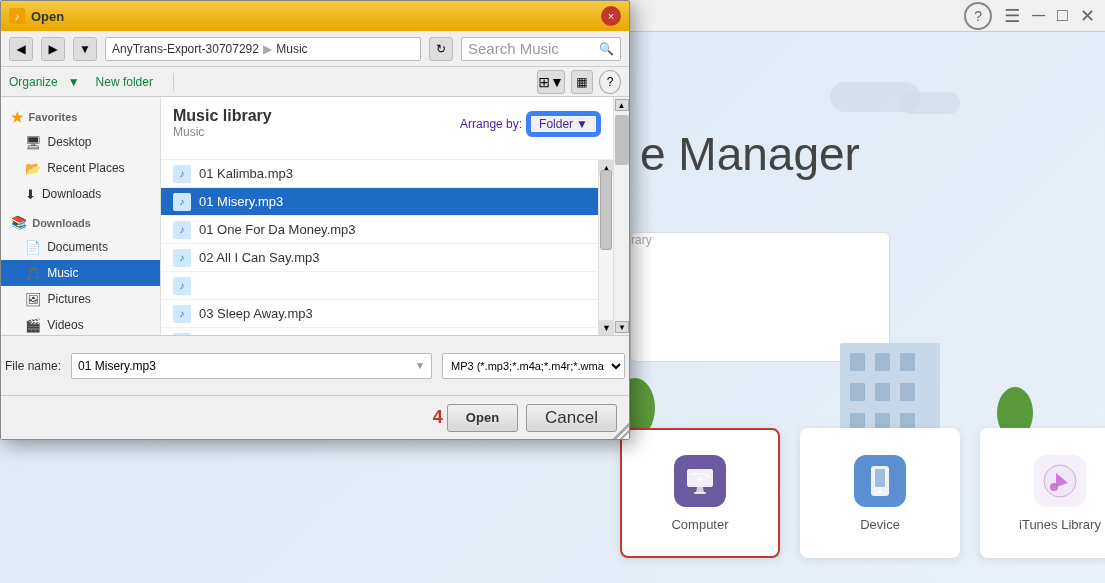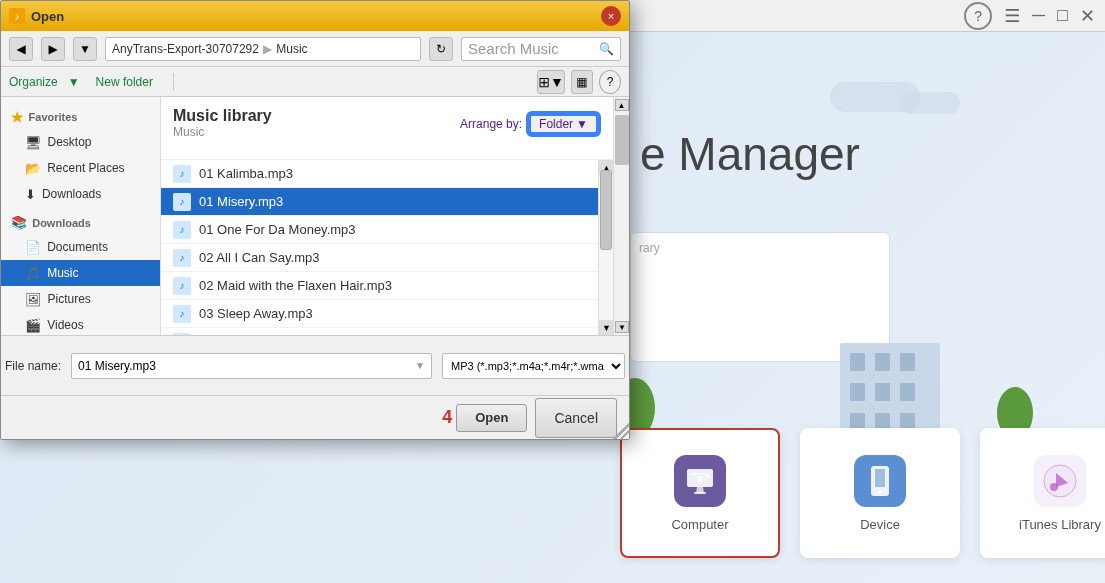--- a/index.html
+++ b/index.html
@@ -354,26 +354,26 @@
       border: 1px solid #999;
       border-radius: 3px;
       font-size: 13px;
       cursor: pointer;
       color: #333;
       font-weight: bold;
       position: relative;
     }
 
     .footer-btn-cancel {
-      height: 40px;
+      height: 28px;
       padding: 0 18px;
       background: linear-gradient(to bottom, #f0f0f0, #d8d8d8);
       border: 1px solid #999;
       border-radius: 3px;
-      font-size: 14px;
+      font-size: 17px;
       cursor: pointer;
       color: #333;
     }
 
     .cloud {
       position: absolute;
       background: #d0dce8;
       border-radius: 50px;
       opacity: 0.7;
     }
@@ -470,21 +470,21 @@
     </div>
   </div>
 
   <div class="right-panel">
 
     <div class="cloud" style="width:90px;height:30px;top:50px;left:200px;"></div>
     <div class="cloud" style="width:60px;height:22px;top:60px;left:270px;"></div>
 
     <div style="position:absolute;top:95px;left:10px;font-size:46px;font-weight:300;color:#444;">e Manager</div>
 
-    <div style="position:absolute;top:200px;left:0px;width:260px;height:130px;background:white;border-radius:6px;border:1px solid #ddd;padding:8px;">
+    <div style="position:absolute;top:200px;left:0px;width:260px;height:130px;background:white;border-radius:6px;border:1px solid #ddd;padding:0;">
       <div style="font-size:12px;color:#aaa;margin-bottom:8px;">rary</div>
     </div>
 
     <svg width="50" height="100" style="position:absolute;bottom:130px;left:-20px;">
       <rect x="21" y="65" width="8" height="35" fill="#8B6914"></rect>
       <ellipse cx="25" cy="55" rx="20" ry="30" fill="#5a9a3c"></ellipse>
     </svg>
 
     <svg width="120" height="160" style="position:absolute;bottom:120px;left:200px;">
       <rect x="10" y="40" width="100" height="120" fill="#c8d8e8" rx="2"></rect>
@@ -674,21 +674,20 @@
           <div class="file-item">
             <div class="file-icon mp3">♪</div>
             <span>01 One For Da Money.mp3</span>
           </div>
           <div class="file-item">
             <div class="file-icon mp3">♪</div>
             <span>02 All I Can Say.mp3</span>
           </div>
           <div class="file-item">
             <div class="file-icon mp3">♪</div>
-            <span>02 Maid with the Flaxen Hair.mp3</span>
           </div>
           <div class="file-item">
             <div class="file-icon mp3">♪</div>
             <span>03 Sleep Away.mp3</span>
           </div>
           <div class="file-item">
             <div class="file-icon mp3">♪</div>
             <span>All Rounds On Me.mp3</span>
           </div>
 

